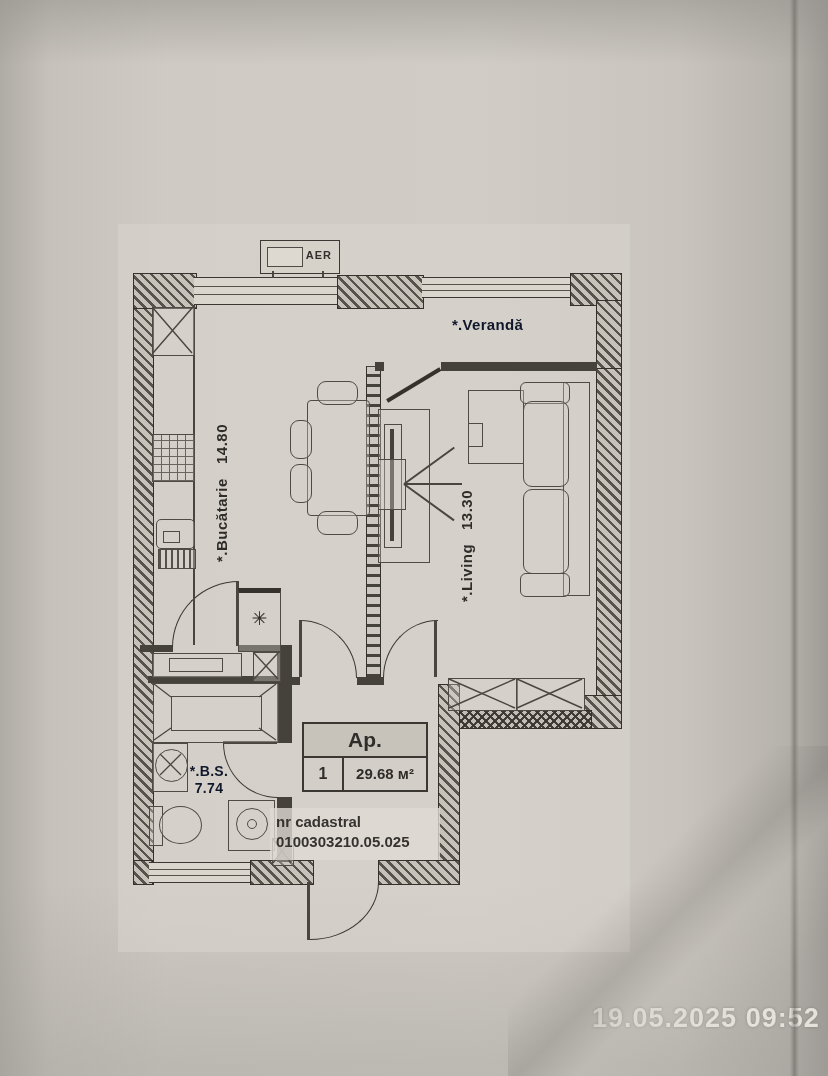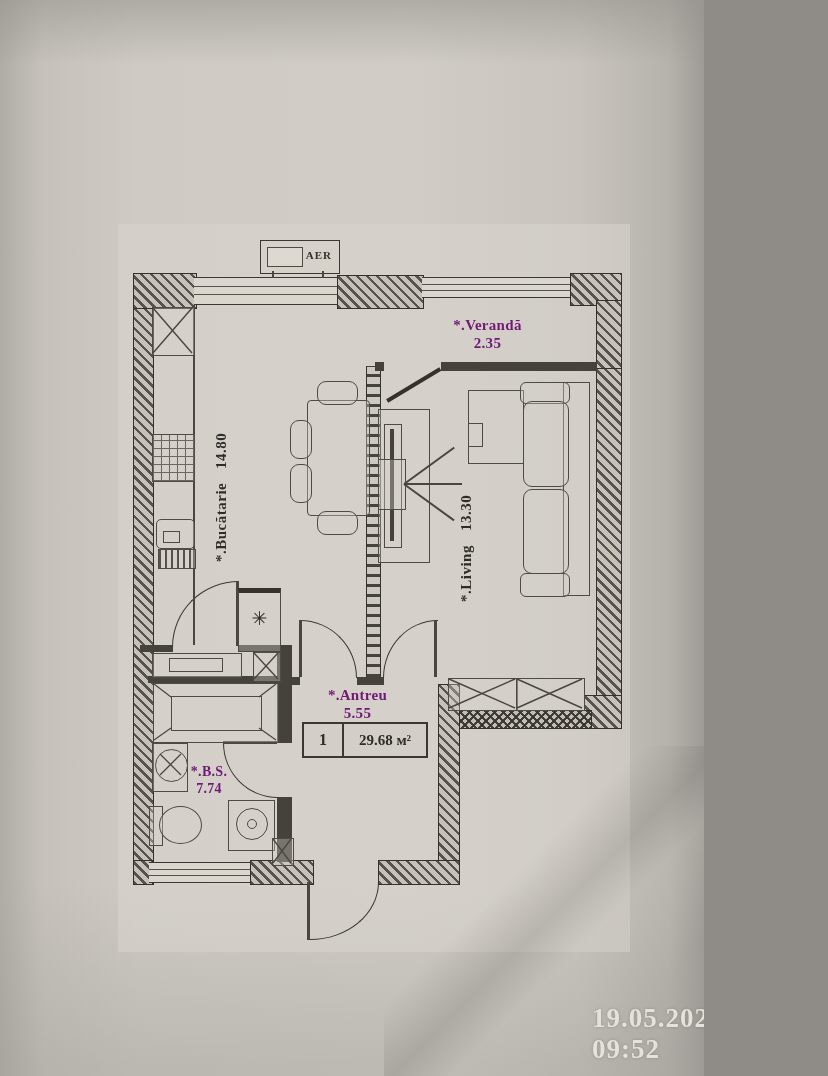--- a/index.html
+++ b/index.html
@@ -1,17 +1,17 @@
 <!DOCTYPE html>
 <html><head>
 <meta charset="utf-8">
 <style>
   html,body{margin:0;padding:0;background:#8f8c88;}
-  #stage{position:relative;width:704px;height:1076px;overflow:hidden;
-         font-family:Liberation Serif, serif;background:#a3a09b;}
+  #stage{position:relative;width:828px;height:1076px;overflow:hidden;
+         font-family:Liberation Sans, sans-serif;background:#a3a09b;}
   .abs{position:absolute;}
   
   #paper{position:absolute;inset:0;
     background:linear-gradient(90deg,#afaba5 0,#c6c2bb 6%,#cfcbc4 20%,#d1cdc6 58%,#c9c5be 82%,#b6b2ac 95%,#9e9b96 100%);}
   #paper::before{content:"";position:absolute;inset:0;
     background:linear-gradient(180deg,rgba(148,145,140,.55) 0,rgba(208,204,197,0) 6%,rgba(208,204,197,0) 82%,rgba(158,155,150,.4) 99%);}
   #fold-right{left:790px;top:0;width:9px;height:1076px;
     background:linear-gradient(90deg,rgba(110,107,102,0),rgba(104,101,96,.55),rgba(110,107,102,0));}
   #fold-corner{right:0;bottom:0;width:320px;height:330px;
     background:linear-gradient(135deg,transparent 40%,rgba(122,119,114,.28) 52%,rgba(196,193,187,.28) 61%,transparent 78%);}
@@ -30,21 +30,21 @@
   .win::before{top:32%;} .win::after{top:62%;}
   
   .f{border:1.4px solid #4e4a44;background:rgba(214,210,203,.35);}
   .line{background:#4a463f;}
   .arc{border:0 solid #3b3834;}
   .grid{background-image:repeating-linear-gradient(0deg,#6a665f 0 1.4px,transparent 1.4px 8px),
                          repeating-linear-gradient(90deg,#6a665f 0 1.4px,transparent 1.4px 8px);}
   .rad{background-image:repeating-linear-gradient(90deg,#55514b 0 1.6px,transparent 1.6px 6px);}
   .circ{border-radius:50%;}
   
-  .lbl{color:#701a75;font-weight:700;font-size:15px;line-height:18px;text-align:center;letter-spacing:.3px;}
+  .lbl{color:#0f172a;font-weight:700;font-size:15px;line-height:18px;text-align:center;letter-spacing:.3px;}
   .vlabel{color:#2f2d29;font-weight:700;font-size:15px;letter-spacing:.5px;
           writing-mode:vertical-rl;transform:rotate(180deg);display:flex;}
   .vlabel span{display:block;margin:0 1px;}
   .vlabel span:last-child{padding-top:14px;}
   #ap-box{border:2px solid #3b3834;background:#d3cfc8;}
   #ap-head{height:32px;border-bottom:2px solid #3b3834;background:#c7c3bb;
            font-size:21px;font-weight:700;color:#2f2d29;text-align:center;line-height:32px;}
   #ap-row{display:flex;height:32px;}
   #ap-num{width:38px;border-right:2px solid #3b3834;font-size:16px;font-weight:700;color:#2f2d29;
           text-align:center;line-height:32px;}
@@ -192,44 +192,44 @@
         <line x1="181" y1="754" x2="160" y2="775"></line>
     </g>
     <g stroke="#4a463f" stroke-width="1.3">
       <line x1="273" y1="839" x2="291" y2="863"></line>
         <line x1="291" y1="839" x2="273" y2="863"></line>
     </g>
   </svg>
 
   <div class="abs lbl" style="left:380px;top:316px;width:215px">
     <div>*.Verandă</div>
-    <div>2.35</div>
   </div>
   <div class="abs vlabel" style="left:212px;top:402px;height:160px">
     <span>*.Bucătarie</span>
     <span>14.80</span>
   </div>
   <div class="abs vlabel" style="left:457px;top:452px;height:150px">
     <span>*.Living</span>
     <span>13.30</span>
   </div>
-  <div class="abs lbl" style="left:295px;top:686px;width:125px">
-    <div>*.Antreu</div>
-    <div>5.55</div>
-  </div>
   <div class="abs lbl" style="left:168px;top:763px;width:82px;font-size:14px;line-height:17px">
     <div>*.B.S.</div>
     <div>7.74</div>
   </div>
 
   <div id="ap-box" class="abs" style="left:302px;top:722px;width:122px">
+    <div id="ap-head">Ap.</div>
     <div id="ap-row">
       <div id="ap-num">1</div>
       <div id="ap-area">29.68 м²</div>
     </div>
   </div>
 
+  <div id="cad-band" class="abs" style="left:270px;top:808px;width:170px;height:52px;padding:4px 0 0 6px;box-sizing:border-box">
+    <div>nr cadastral</div>
+    <div>0100303210.05.025</div>
+  </div>
 
   <div id="timestamp" class="abs" style="left:592px;top:1003px">19.05.2025 09:52</div>
 
   <div id="fold-right" class="abs"></div>
   <div id="fold-corner" class="abs"></div>
 </div>
 
 </body></html>

